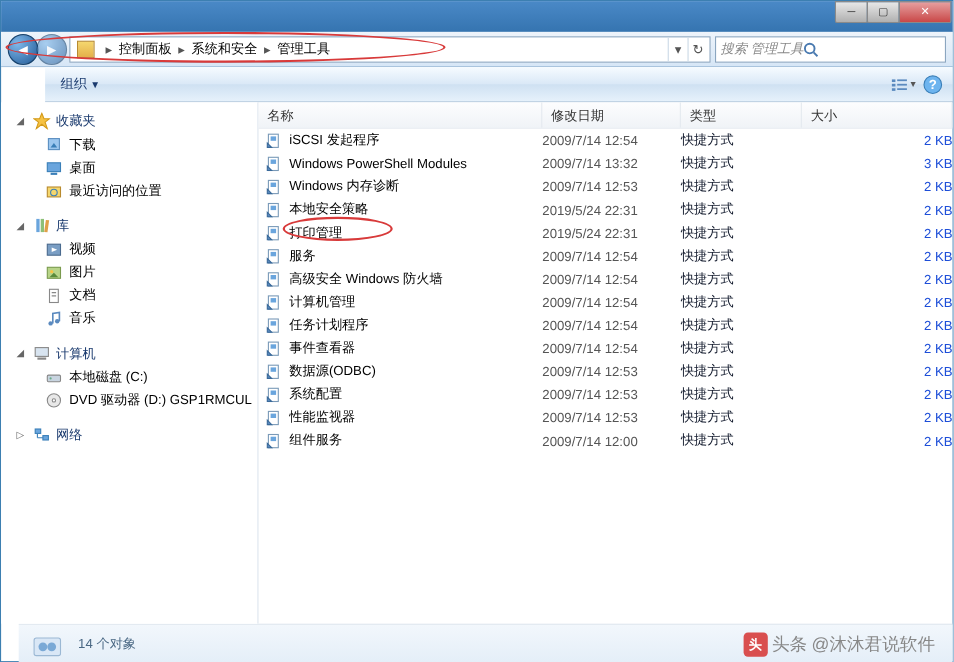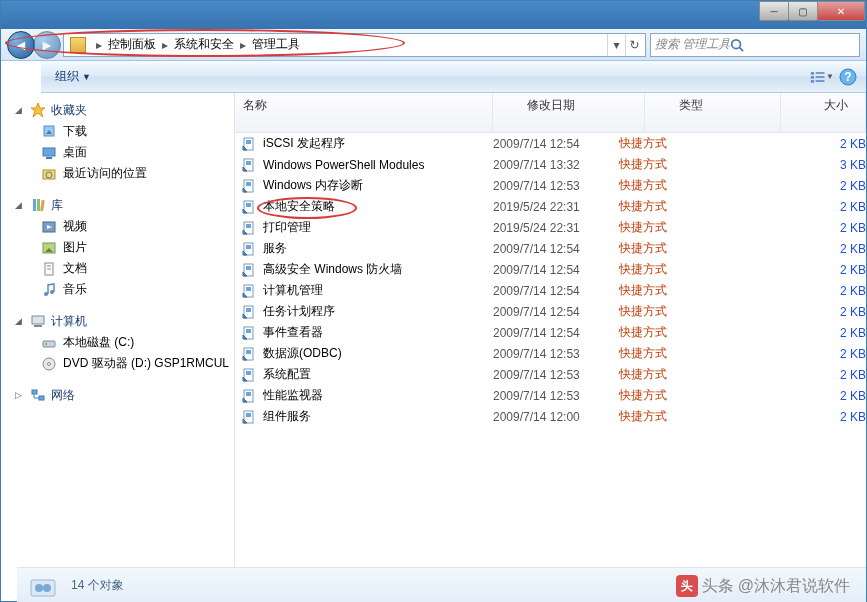--- a/index.html
+++ b/index.html
@@ -35,31 +35,31 @@
 .side-group { margin-bottom:10px;}
 .side-header { display:flex; align-items:center; gap:4px; padding:2px 4px 2px 14px; cursor:pointer;}
 .side-header .tw { width:10px; font-size:9px; color:#666;}
 .side-header .hicon { width:18px; height:18px; display:flex; align-items:center; justify-content:center; font-size:15px;}
 .side-header .htxt { color:#1a3a6e;}
 .side-item { display:flex; align-items:center; gap:6px; padding:2px 4px 2px 40px; cursor:pointer;}
 .side-item .iicon { width:16px; height:16px; display:flex; align-items:center; justify-content:center;}
 .side-item .itxt { color:#000;}
 
 .listview { flex:1; display:flex; flex-direction:column; overflow:hidden;}
-.col-header { display:flex; height:40px; border-bottom:1px solid #e4e9ef; background:linear-gradient(#fdfdfe,#f0f3f7);gap:26px;}
+.col-header { display:flex; height:24px; border-bottom:1px solid #e4e9ef; background:linear-gradient(#fdfdfe,#f0f3f7);}
 .col { padding:4px 8px; border-right:1px solid #e4e9ef; color:#333; cursor:pointer;}
 .col.c1 { width:258px; display:flex; gap:4px;}
 .col.c2 { width:126px;}
 .col.c3 { width:110px;}
-.col.c4 { flex:1; text-align:center;}
+.col.c4 { flex:1; text-align:left;}
 .rows { overflow:auto;}
 .row { display:flex; height:21px; align-items:center; cursor:pointer;}
 .row .rc1 { width:258px; display:flex; align-items:center; gap:6px; padding-left:6px;}
 .row .rc2 { width:126px; color:#555;}
-.row .rc3 { width:110px; color:#c2410c;}
+.row .rc3 { width:110px; color:#0f172a;}
 .row .rc4 { flex:1; text-align:right; color:#1d4ed8;}
 .file-icon { width:16px; height:16px; display:flex;}
 .file-icon svg {width:16px;height:16px;}
 
 .status { height:36px; border-top:1px solid #dde5ee; background:linear-gradient(#f2f7fc,#e4eef8); display:flex; align-items:center; padding:0 10px; gap:12px;margin-left:16px;}
 .status-icon { width:32px; height:32px; }
 .status-txt { color:#4a6884;}
 
 .red-ell { position:absolute; border:2px solid #d83a3a; border-radius:50%; pointer-events:none;}
 .ell1 { left:4px; top:28px; width:400px; height:28px;}

